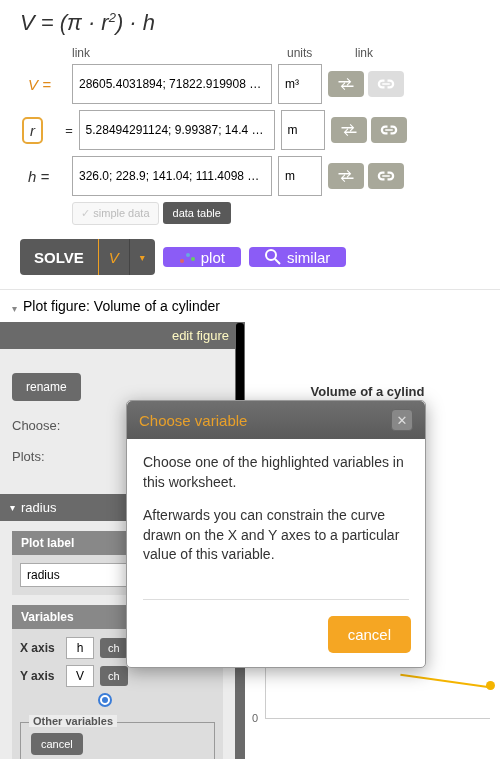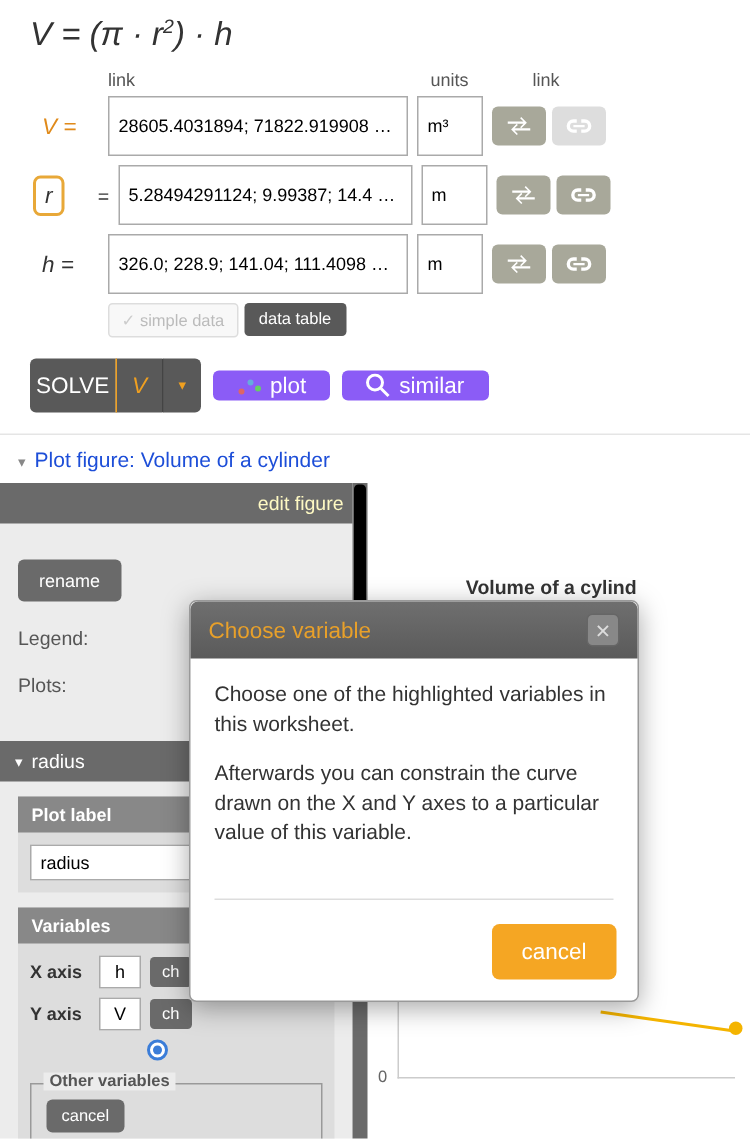--- a/index.html
+++ b/index.html
@@ -22,26 +22,26 @@
 .icon-btn{width:36px;height:26px;border:none;border-radius:4px;background:#a8a89a;color:#fff;display:inline-flex;align-items:center;justify-content:center;margin-right:4px;cursor:pointer}
 .icon-btn.link-active{background:#a8a89a}
 .icon-btn.link-inactive{background:#ddd;color:#fff}
 .icon-btn svg{width:18px;height:14px}
 .data-toggle{margin-left:52px;margin-top:4px;display:flex;align-items:flex-start}
 .simple-data{font-size:11px;color:#bbb;padding:4px 8px;border:1px solid #ddd;border-radius:3px;background:#f8f8f8;margin-right:4px}
 .simple-data::before{content:"✓ ";color:#ccc}
 .data-table-btn{font-size:11px;color:#fff;background:#595959;border:none;padding:5px 10px;border-radius:3px;cursor:pointer}
 .action-bar{padding:14px 20px;display:flex;align-items:center;gap:8px;border-bottom:1px solid #e5e5e5}
 .solve-group{display:flex;height:36px}
-.solve-btn{background:#595959;color:#fff;border:none;padding:0 4px;font-size:15px;font-weight:normal;border-radius:4px 0 0 4px;cursor:pointer}
+.solve-btn{background:#595959;color:#fff;border:none;padding:0 14px;font-size:15px;font-weight:bold;border-radius:4px 0 0 4px;cursor:pointer}
 .solve-var{background:#595959;border-left:1px solid #f0a020;color:#f0a020;padding:0 10px;font-size:15px;font-style:italic;display:flex;align-items:center}
 .solve-dd{background:#595959;color:#f0a020;border:none;padding:0 10px;border-radius:0 4px 4px 0;font-size:10px;cursor:pointer;border-left:1px solid #444}
 .gray-btn{height:20px;background:#8b5cf6;color:#fff;border:none;border-radius:4px;padding:0 16px;font-size:15px;display:flex;align-items:center;gap:6px;cursor:pointer}
 .gray-btn svg{width:16px;height:16px}
-.plot-section-header{padding:8px 12px;font-size:14px;color:#1d4ed8;display:flex;align-items:flex-end;gap:6px}
+.plot-section-header{padding:8px 12px;font-size:14px;color:#000000;display:flex;align-items:flex-end;gap:6px}
 .plot-section-header::before{content:"▾";font-size:10px;color:#888}
 .plot-area{display:flex;position:relative}
 .edit-panel{width:235px;background:#ececec;padding:0;position:relative}
 .panel-title{background:#6a6a6a;color:#fef9c3;text-align:right;padding:6px;font-size:13px}
 .panel-scroll{background:#6a6a6a;width:10px;position:absolute;right:-10px;top:0;bottom:0}
 .panel-scroll-thumb{background:#000;width:8px;height:180px;margin:1px;border-radius:3px}
 .panel-inner{padding:24px 12px}
 .rename-btn{background:#6a6a6a;color:#fff;border:none;padding:7px 14px;border-radius:4px;font-size:12px;cursor:pointer}
 .panel-label{color:#555;font-size:13px;margin-top:14px;display:flex;justify-content:space-between;align-items:center}
 .legend-select{font-size:11px;padding:2px 4px;width:70px}
@@ -174,21 +174,21 @@
 
 <div class="plot-area">
   <div class="edit-panel">
     <div class="panel-title">edit figure</div>
     <div class="panel-scroll">
         <div class="panel-scroll-thumb"></div>
       </div>
     <div class="panel-inner">
       <button class="rename-btn">rename</button>
       <div class="panel-label">
-        <span>Legend:</span>
+        <span>Choose:</span>
         <select class="legend-select"><option>right</option></select>
       </div>
       <div class="panel-label">Plots:</div>
     </div>
     <div class="radius-header">
         <span>radius</span>
       </div>
     <div class="panel-inner" style="padding-top:0">
       <div class="sub-section">
         <div class="sub-header">Plot label</div>

